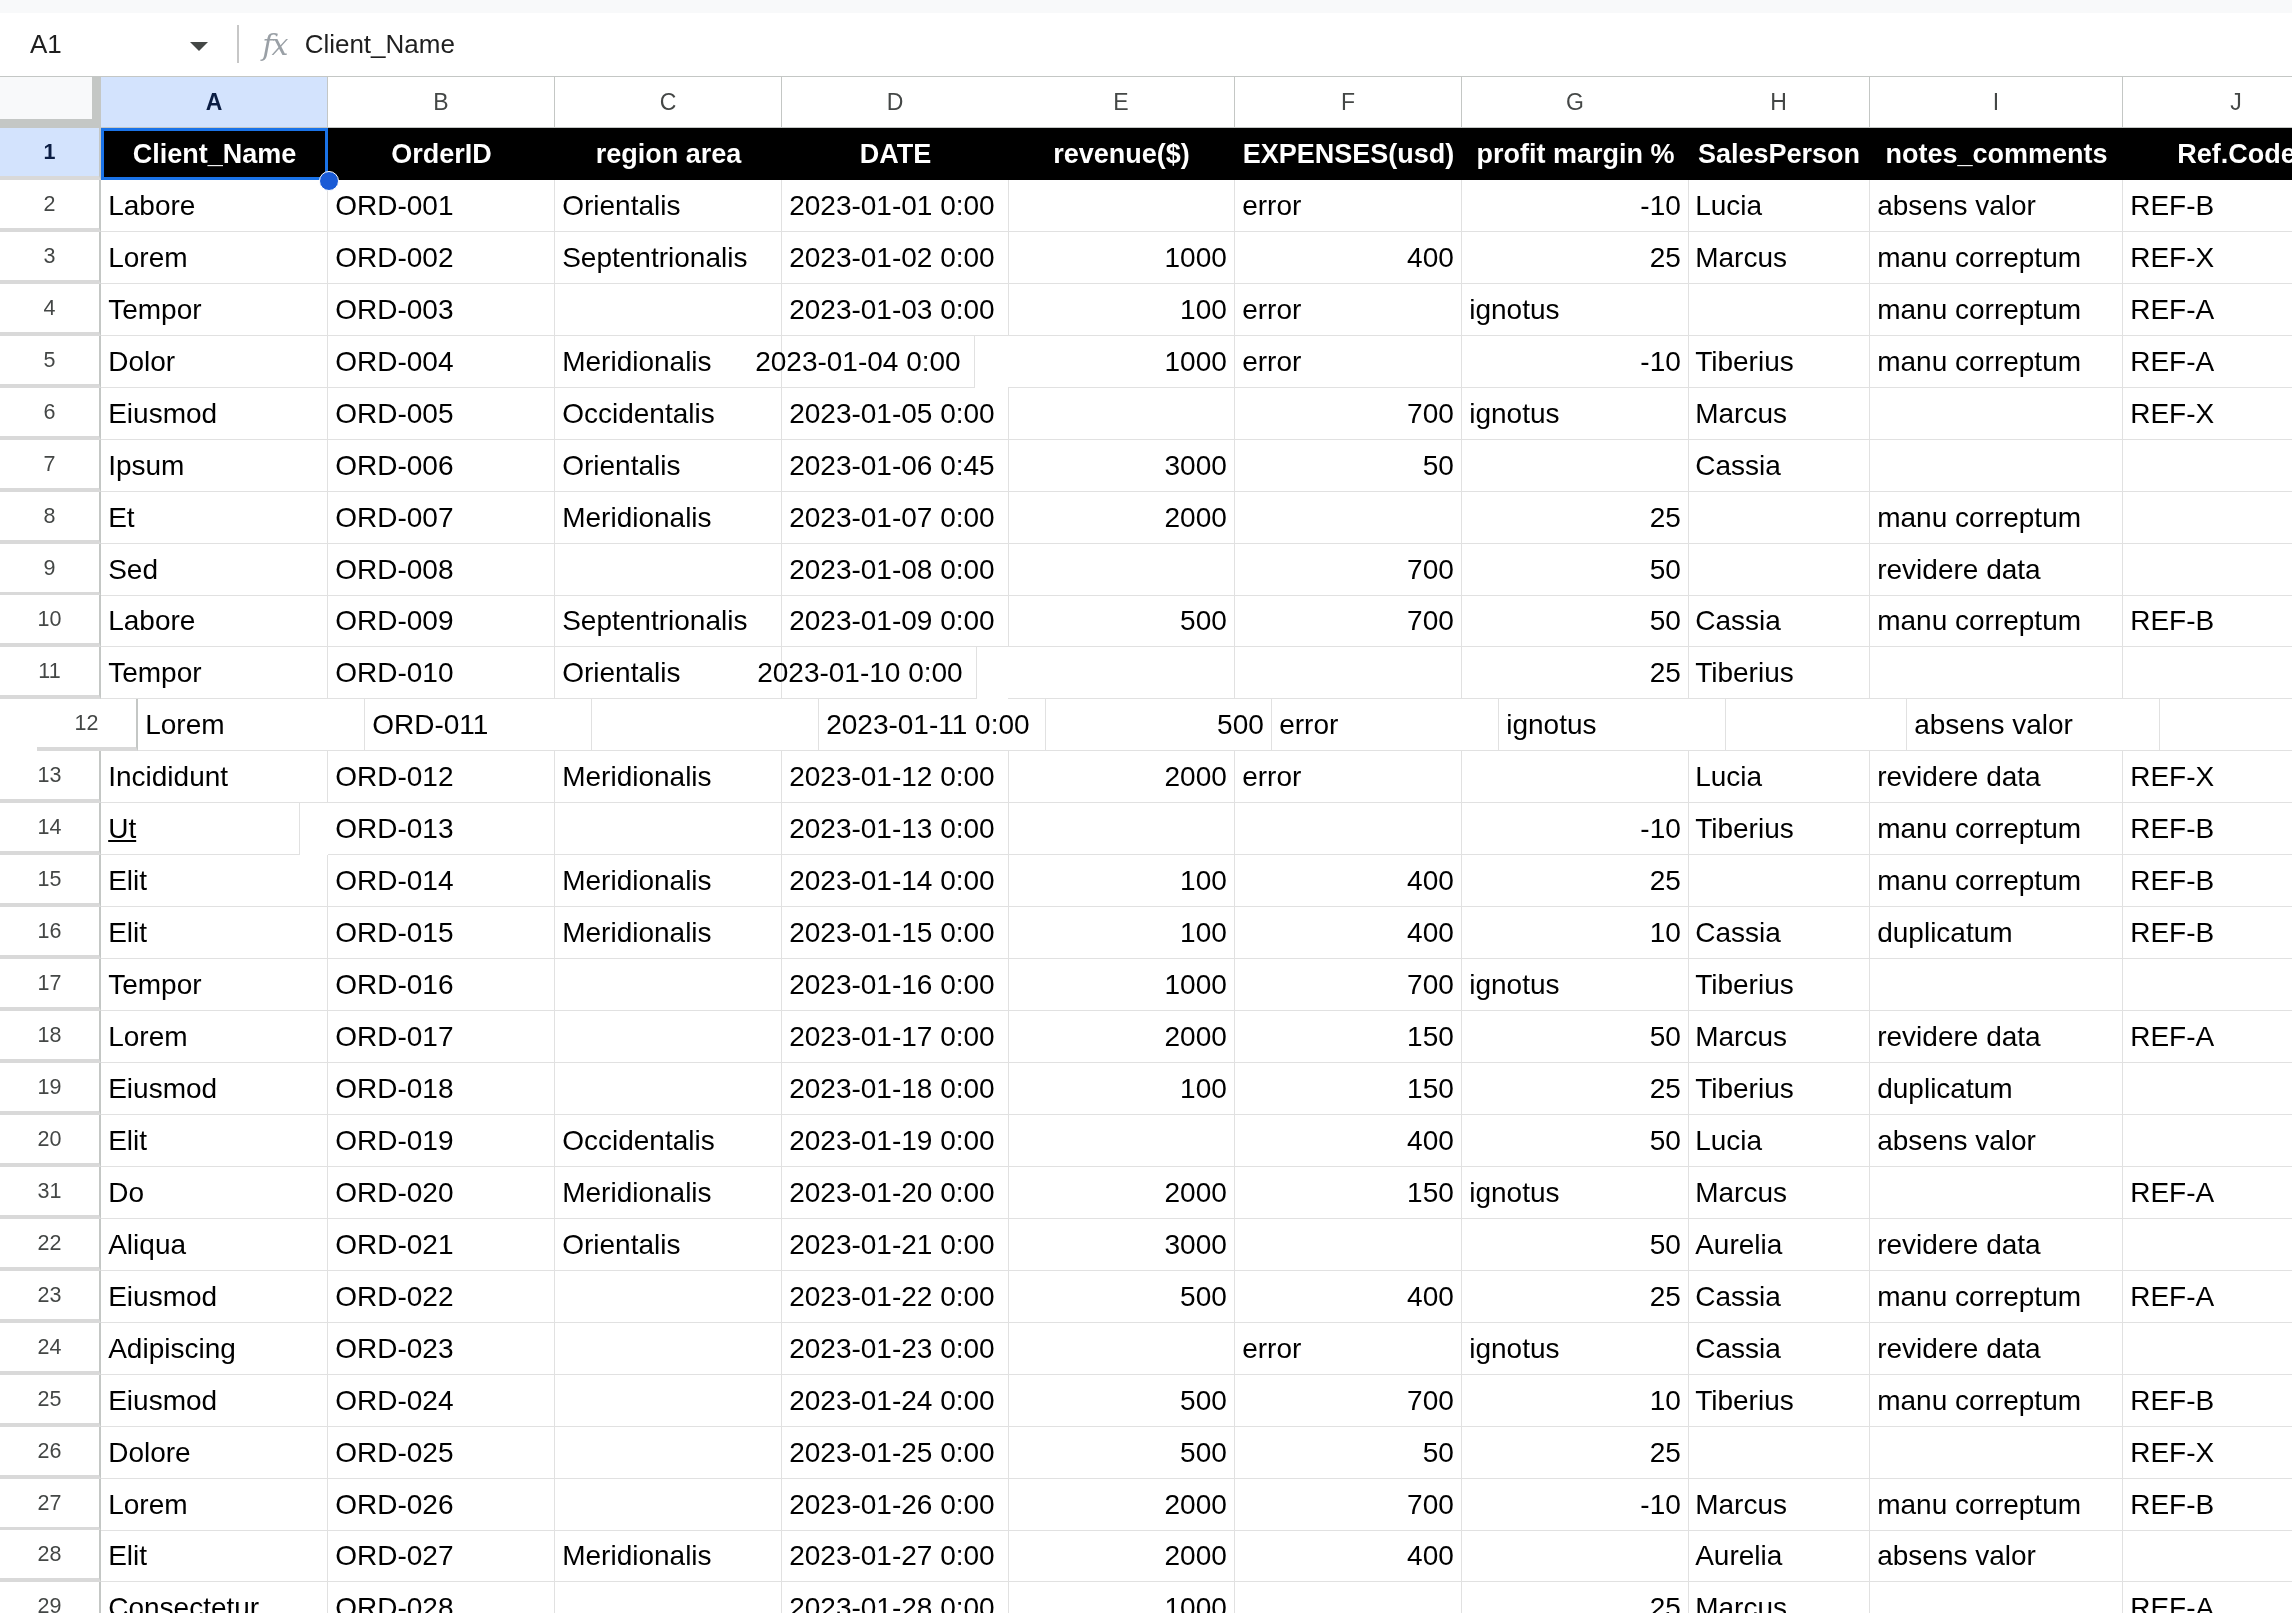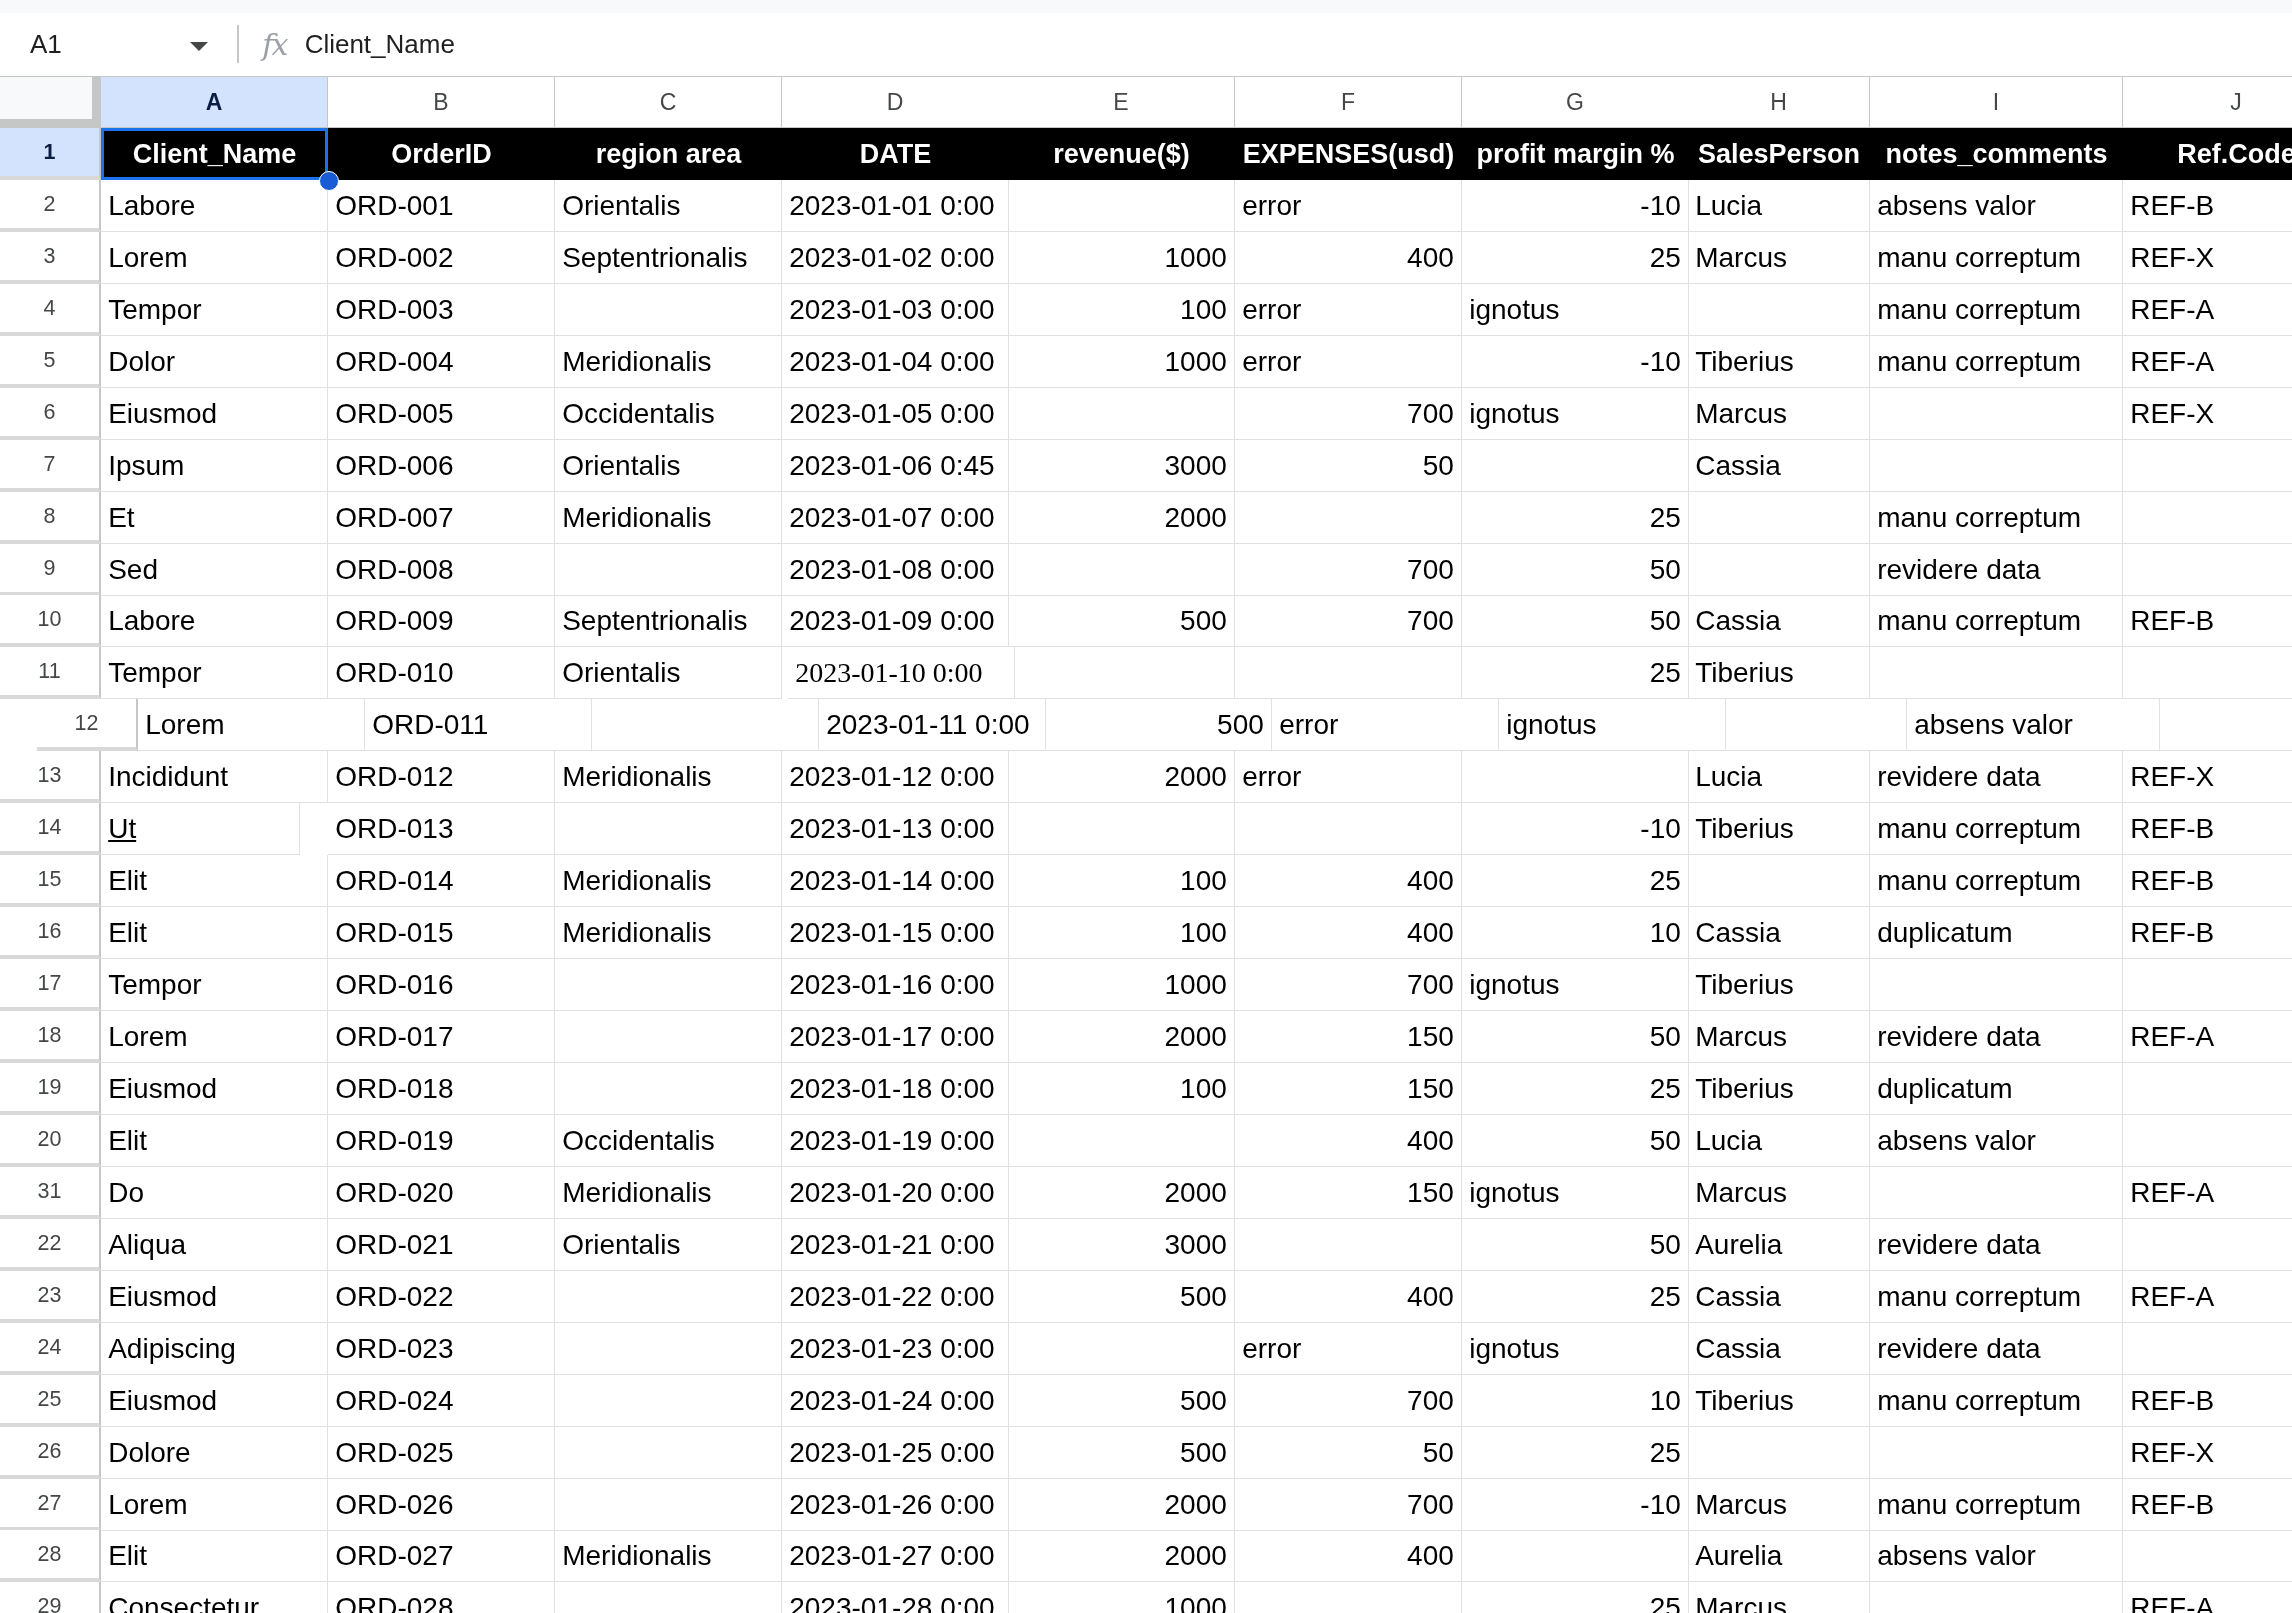--- a/index.html
+++ b/index.html
@@ -151,21 +151,21 @@
         <div class="cell" style="left: 1462px; width: 227px;">ignotus</div>
         <div class="cell" style="left: 1688px; width: 182px;"></div>
         <div class="cell" style="left: 1870px; width: 253px;">manu correptum</div>
         <div class="cell" style="left: 2123px; width: 227px;">REF-A</div>
       </div>
       <div class="row" style="top: 208px;">
         <div class="row-head">5</div>
         <div class="cell" style="left: 101px; width: 227px;">Dolor</div>
         <div class="cell" style="left: 328px; width: 227px;">ORD-004</div>
         <div class="cell" style="left: 555px; width: 227px;">Meridionalis</div>
-        <div class="cell" style="left: 782px; width: 227px;">2023-01-04 0:00</div>
+        <div class="cell" style="left: 748px; width: 227px;">2023-01-04 0:00</div>
         <div class="cell num" style="left: 1008px; width: 227px;">1000</div>
         <div class="cell" style="left: 1235px; width: 227px;">error</div>
         <div class="cell num" style="left: 1462px; width: 227px;">-10</div>
         <div class="cell" style="left: 1688px; width: 182px;">Tiberius</div>
         <div class="cell" style="left: 1870px; width: 253px;">manu correptum</div>
         <div class="cell" style="left: 2123px; width: 227px;">REF-A</div>
       </div>
       <div class="row" style="top: 260px;">
         <div class="row-head">6</div>
         <div class="cell" style="left: 101px; width: 227px;">Eiusmod</div>
@@ -229,21 +229,21 @@
         <div class="cell num" style="left: 1462px; width: 227px;">50</div>
         <div class="cell" style="left: 1688px; width: 182px;">Cassia</div>
         <div class="cell" style="left: 1870px; width: 253px;">manu correptum</div>
         <div class="cell" style="left: 2123px; width: 227px;">REF-B</div>
       </div>
       <div class="row" style="top: 519px;">
         <div class="row-head">11</div>
         <div class="cell" style="left: 101px; width: 227px;">Tempor</div>
         <div class="cell" style="left: 328px; width: 227px;">ORD-010</div>
         <div class="cell" style="left: 555px; width: 227px;">Orientalis</div>
-        <div class="cell" style="left: 788px; width: 227px; font-family: Liberation Serif, serif;">2023-01-10 0:00</div>
+        <div class="cell" style="left: 750px; width: 227px;">2023-01-10 0:00</div>
         <div class="cell" style="left: 1008px; width: 227px;"></div>
         <div class="cell" style="left: 1235px; width: 227px;"></div>
         <div class="cell num" style="left: 1462px; width: 227px;">25</div>
         <div class="cell" style="left: 1688px; width: 182px;">Tiberius</div>
         <div class="cell" style="left: 1870px; width: 253px;"></div>
         <div class="cell" style="left: 2123px; width: 227px;"></div>
       </div>
       <div class="row" style="top: 571px; margin-left: 37px;">
         <div class="row-head">12</div>
         <div class="cell" style="left: 101px; width: 227px;">Lorem</div>

